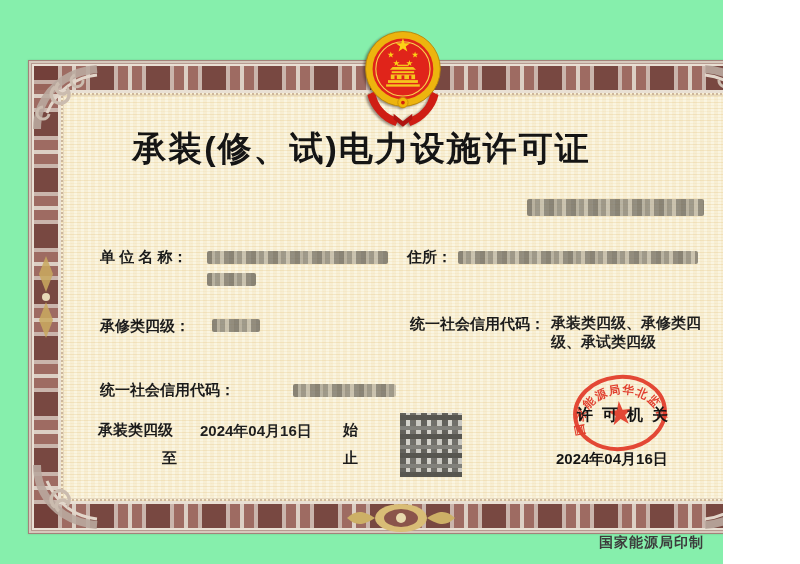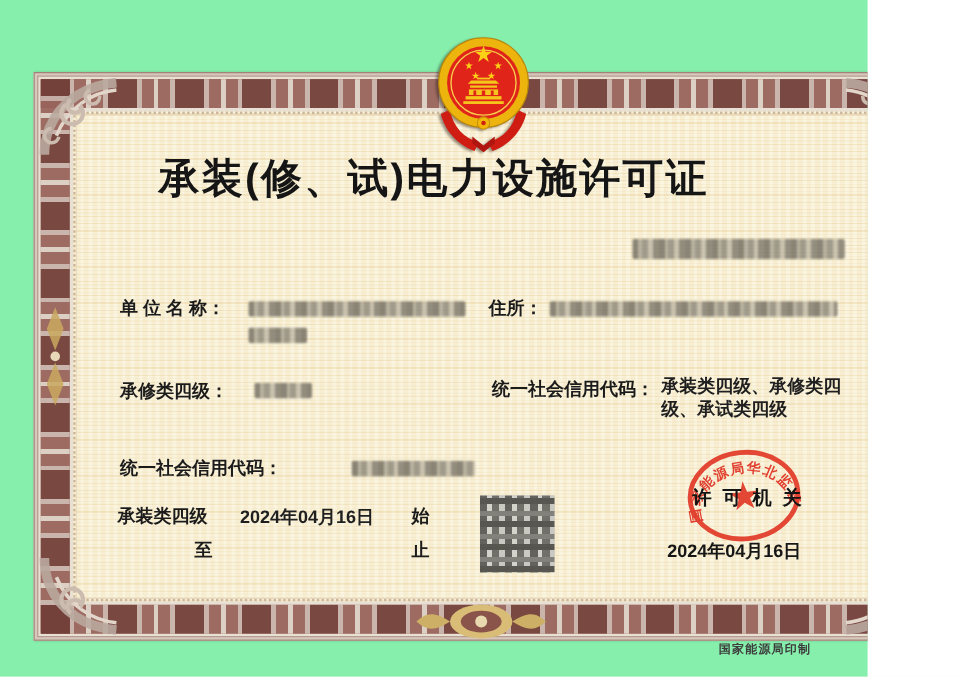--- a/index.html
+++ b/index.html
@@ -106,21 +106,21 @@
   .authority{
     position:absolute;left:577px;top:405px;
     font-size:16px;font-weight:800;color:#141414;letter-spacing:9px;white-space:nowrap;z-index:5;
   }
   .seal-date{
     position:absolute;left:556px;top:450px;
     font-size:15px;font-weight:700;color:#161616;z-index:5;white-space:nowrap;
   }
   .print-note{
     position:absolute;left:599px;top:534px;
-    font-size:10px;font-weight:600;color:#3c3c3c;letter-spacing:1px;white-space:nowrap;
+    font-size:14px;font-weight:600;color:#3c3c3c;letter-spacing:1px;white-space:nowrap;
   }
   .emblem-svg{position:absolute;left:359px;top:22px;width:86px;height:105px;z-index:6;filter:drop-shadow(-2px 1px 1px rgba(40,25,20,0.45));}
 </style>
 </head>
 <body>
 
 <div class="page">
 
   <div class="cert-frame">
     <div class="band band-h band-top"></div>

